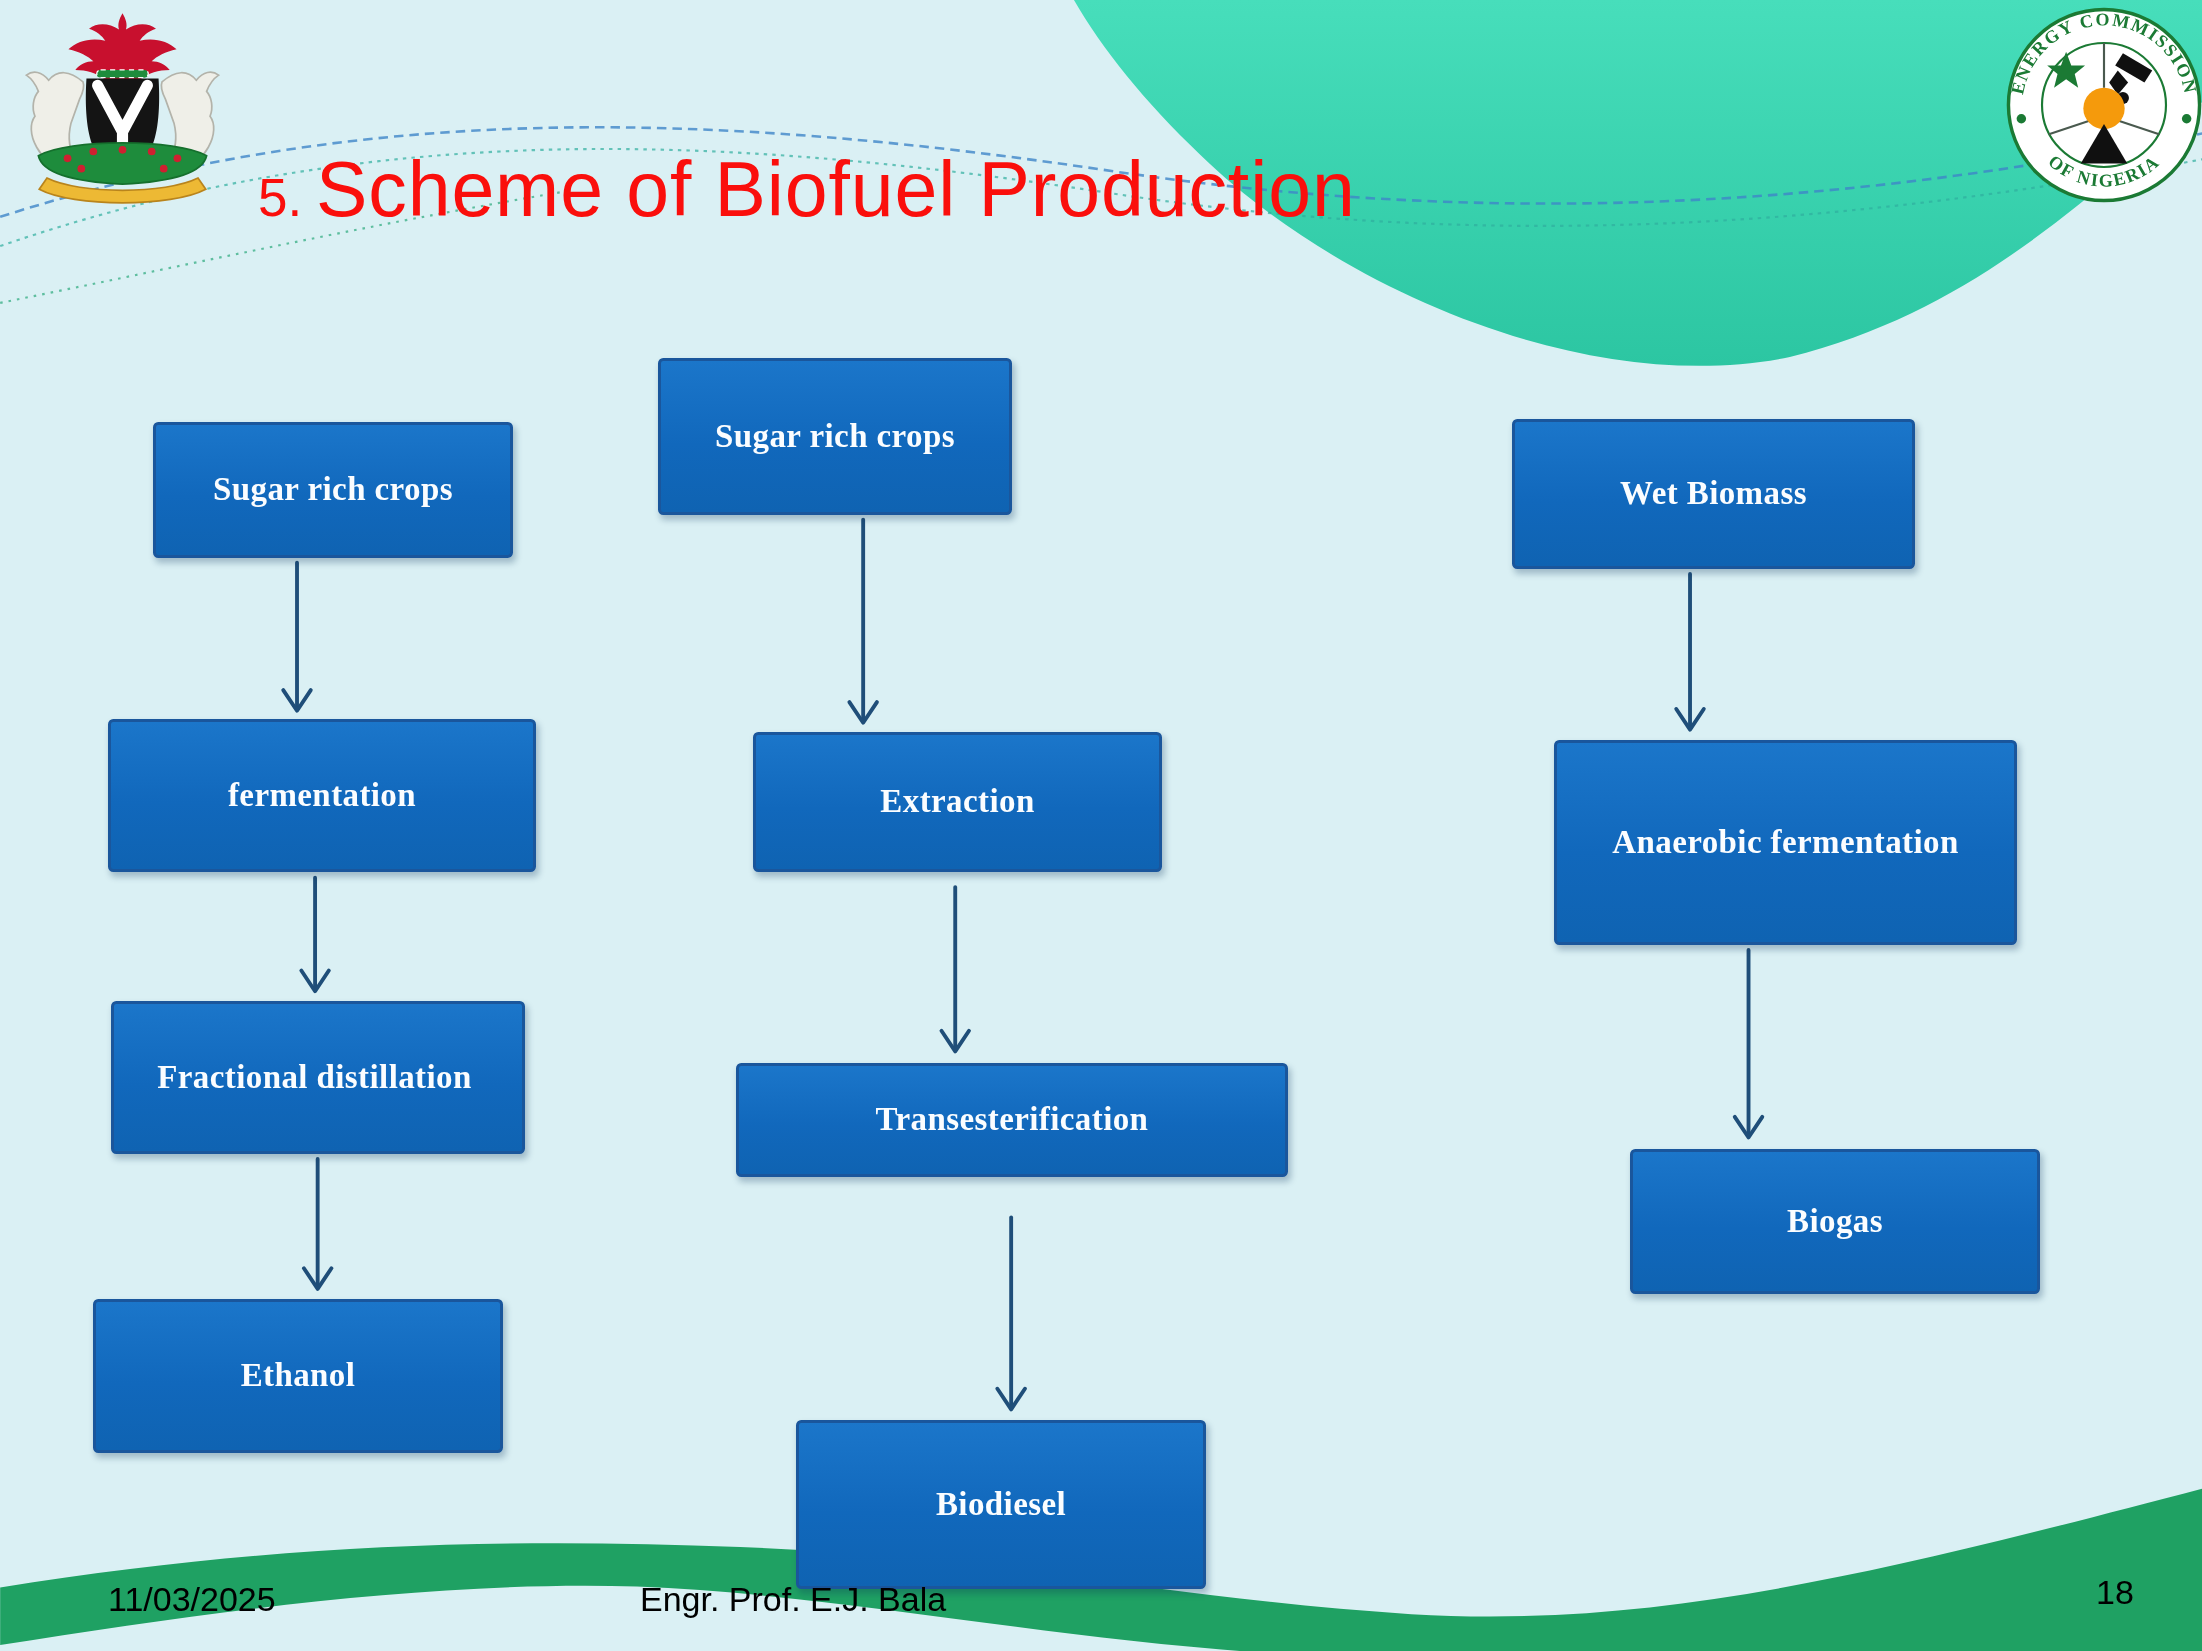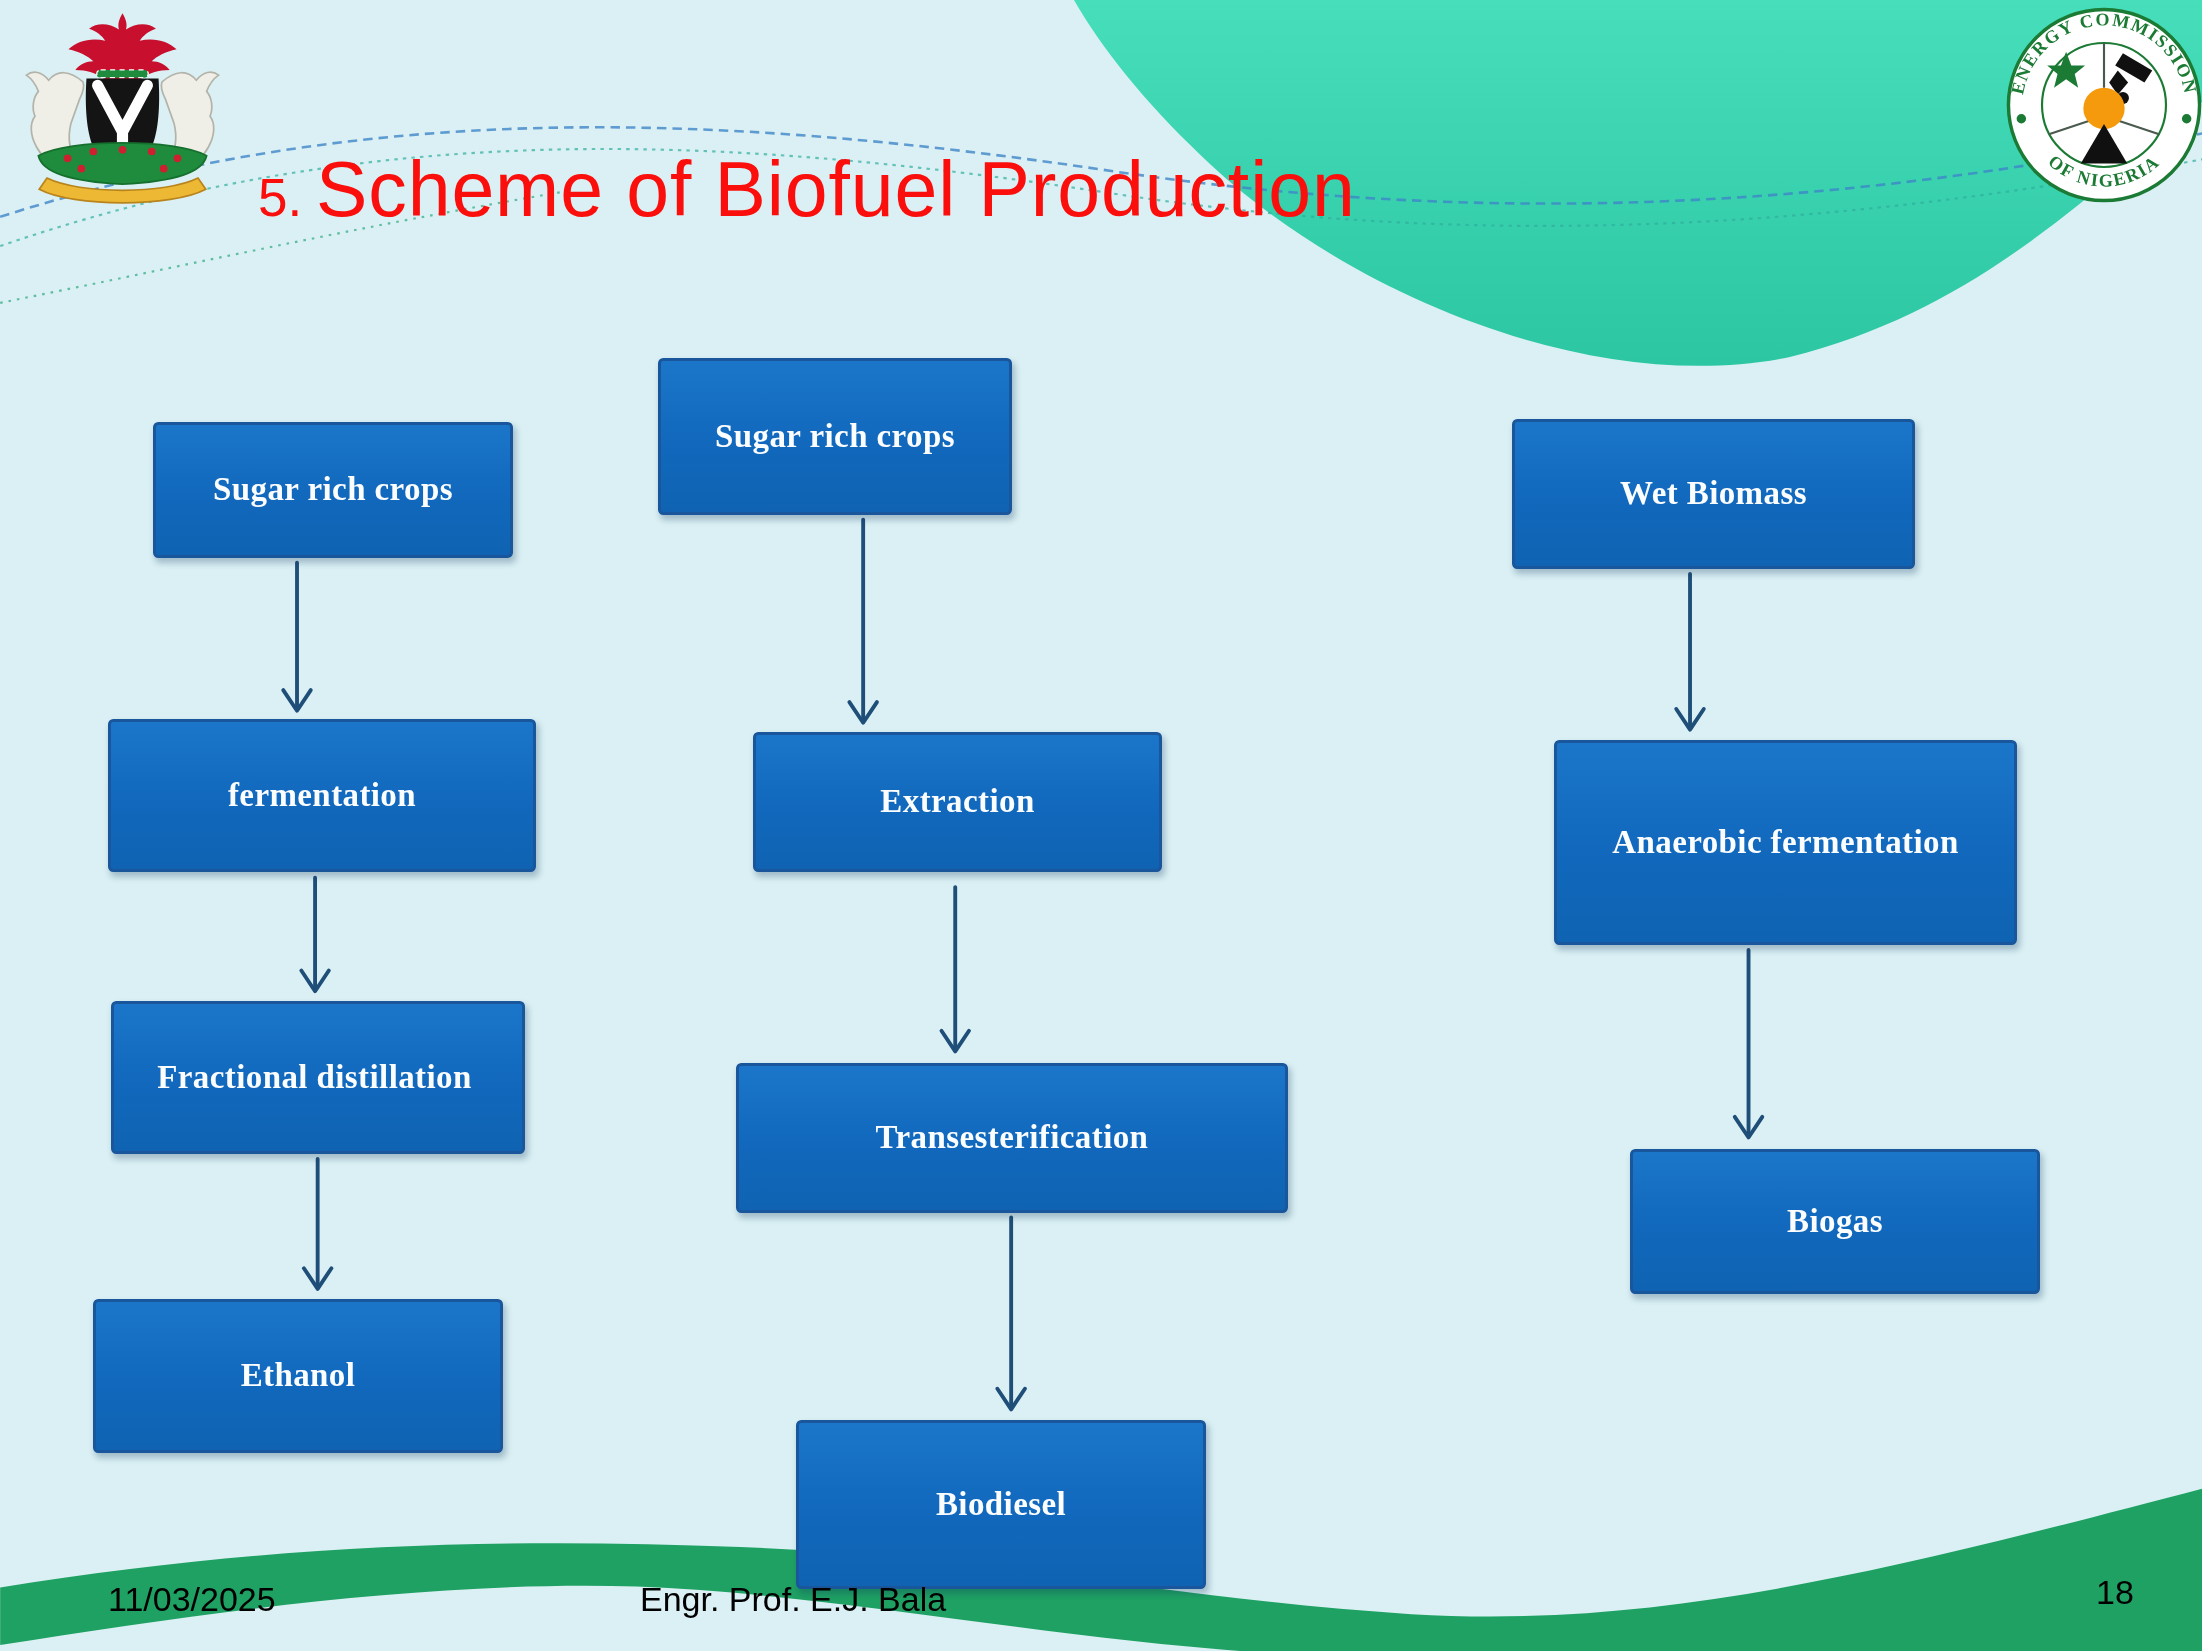--- a/index.html
+++ b/index.html
@@ -158,21 +158,21 @@
     </g>
   </svg>
 
   <div class="node" style="left:153px;top:422px;width:360px;height:136px;">Sugar rich crops</div>
   <div class="node" style="left:108px;top:719px;width:428px;height:153px;">fermentation</div>
   <div class="node" style="left:111px;top:1001px;width:414px;height:153px;padding-left:29px;">Fractional distillation</div>
   <div class="node" style="left:93px;top:1299px;width:410px;height:154px;">Ethanol</div>
 
   <div class="node" style="left:658px;top:358px;width:354px;height:157px;">Sugar rich crops</div>
   <div class="node" style="left:753px;top:732px;width:409px;height:140px;">Extraction</div>
-  <div class="node" style="left:736px;top:1063px;width:552px;height:150px;">Transesterification</div>
+  <div class="node" style="left:736px;top:1063px;width:552px;height:114px;">Transesterification</div>
   <div class="node" style="left:796px;top:1420px;width:410px;height:169px;">Biodiesel</div>
 
   <div class="node" style="left:1512px;top:419px;width:403px;height:150px;">Wet Biomass</div>
   <div class="node" style="left:1554px;top:740px;width:463px;height:205px;">Anaerobic fermentation</div>
   <div class="node" style="left:1630px;top:1149px;width:410px;height:145px;">Biogas</div>
 
   <div class="footer-text" style="left:108px;top:1580px;">11/03/2025</div>
   <div class="footer-text" style="left:640px;top:1580px;">Engr. Prof. E.J. Bala</div>
   <div class="footer-text" style="left:2096px;top:1573px;">18</div>
 

